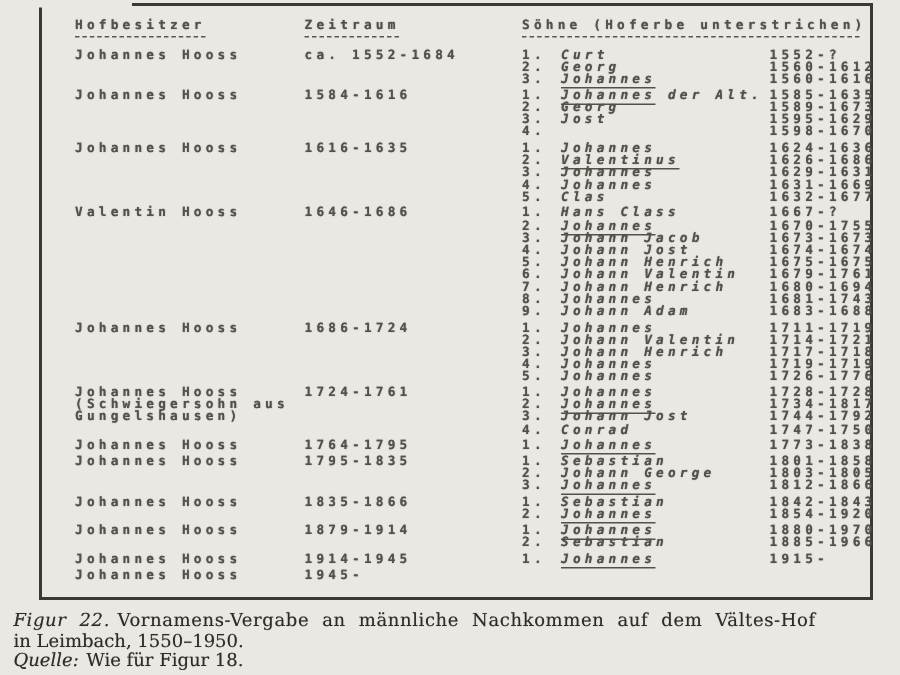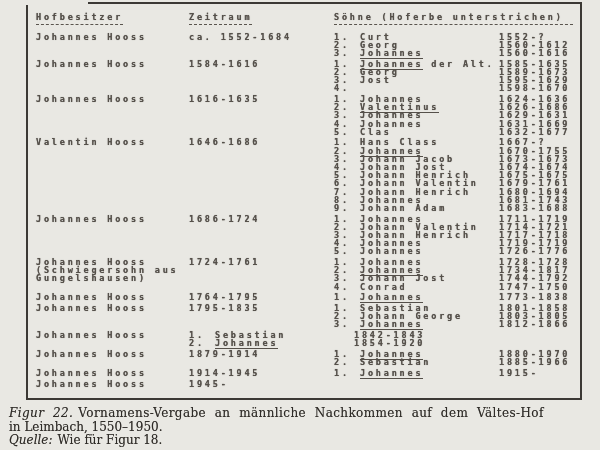--- a/index.html
+++ b/index.html
@@ -8,21 +8,21 @@
     background:#e9e8e3;
     font-family:"DejaVu Sans Mono", monospace;
   }
   .page{position:relative;width:600px;height:450px;}
 
   
   .frame{
     position:absolute;left:26px;top:2px;width:556px;height:398px;
     box-sizing:border-box;
     border:2px solid #3c3935;
-    padding:9px 0 0 8px;
+    padding:9px 0 0 22px;
     background:transparent;
   }
   
   .top-fade{position:absolute;left:-2px;top:-2px;width:62px;height:3px;background:#e9e8e3;}
 
   .thead,.group{
     display:grid;
     grid-template-columns:153px 145px 1fr;
     align-items:start;
   }
@@ -37,21 +37,21 @@
   .hdr{
     display:inline-block;
     border-bottom:1.6px dashed #5a554e;
     padding-bottom:2.5px;
   }
   .hdr-block{display:block;width:97%;}
 
   .tline{height:8.2px;}
   .son-line{position:relative;height:8.2px;}
   .s-num{position:absolute;left:0;}
-  .s-name{position:absolute;left:26px;}
+  .s-name{position:absolute;left:26px;font-style:italic;}
   .s-years{position:absolute;left:165px;}
   .heir{border-bottom:1px solid #55504a;}
 
   
   .caption{
     position:absolute;left:9px;top:407px;width:580px;
     font-family:"DejaVu Serif", serif;
     font-size:12px;line-height:13.5px;color:#2f2c28;
     text-shadow:0 0 0.5px rgba(47,44,40,.5);
   }
@@ -328,20 +328,23 @@
               <span class="s-name"><span class="heir">Johannes</span></span>
               <span class="s-years">1812-1866</span>
             </div>
           </div>
         </div>
         <div class="group tw">
           <div>
             <div class="tline">Johannes Hooss</div>
           </div>
           <div>
+            <div class="tline">1835-1866</div>
+          </div>
+          <div>
             <div class="son-line">
               <span class="s-num">1.</span>
               <span class="s-name"><span>Sebastian</span></span>
               <span class="s-years">1842-1843</span>
             </div>
             <div class="son-line">
               <span class="s-num">2.</span>
               <span class="s-name"><span class="heir">Johannes</span></span>
               <span class="s-years">1854-1920</span>
             </div>

